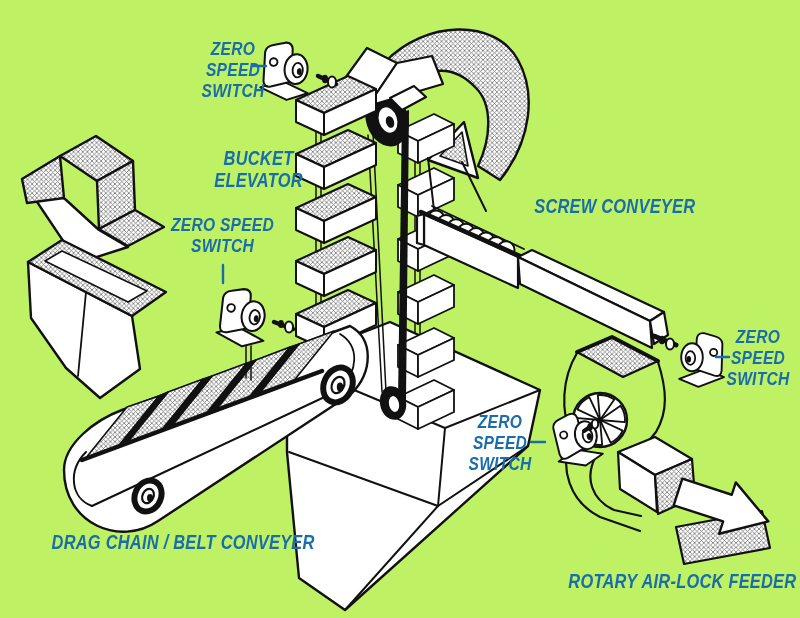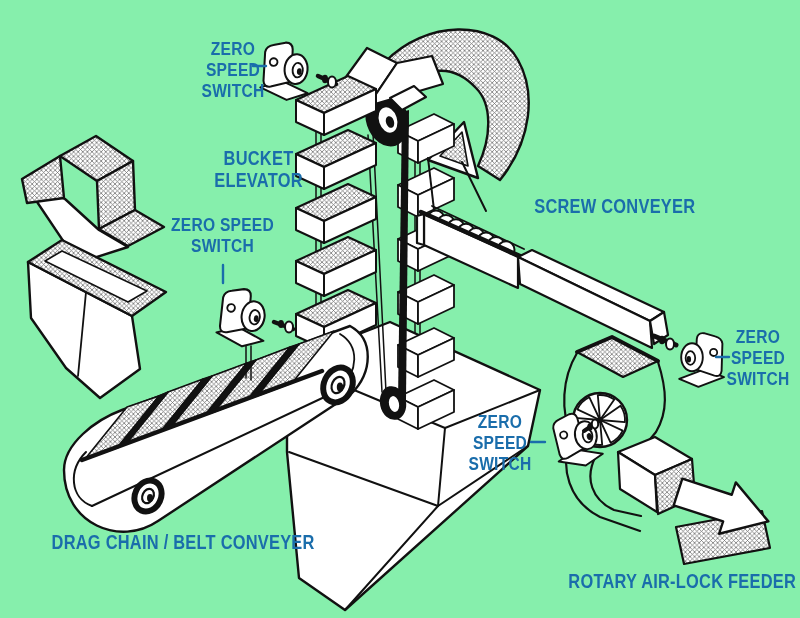--- a/index.html
+++ b/index.html
@@ -1,18 +1,19 @@
 <!DOCTYPE html>
 <html><head>
 <meta charset="utf-8">
 <style>
   html,body{margin:0;padding:0;background:#ffffff;}
   #stage{
-    position:relative;width:800px;height:618px;background:#86efac;overflow:hidden;
+    position:relative;width:800px;height:618px;background:#bef264;overflow:hidden;
     font-family:"Liberation Sans","DejaVu Sans",sans-serif;
+    font-style:italic;
   }
   #art{position:absolute;left:0;top:0;}
   .lbl{
     position:absolute;color:#1a6dab;font-weight:bold;text-align:center;
     font-size:19px;line-height:21px;letter-spacing:.3px;
     transform:scaleX(.82);transform-origin:center top;
   }
   .lbl span{display:block;}
   .lbl-lg{font-size:20px;line-height:22px;white-space:nowrap;}
 </style>

